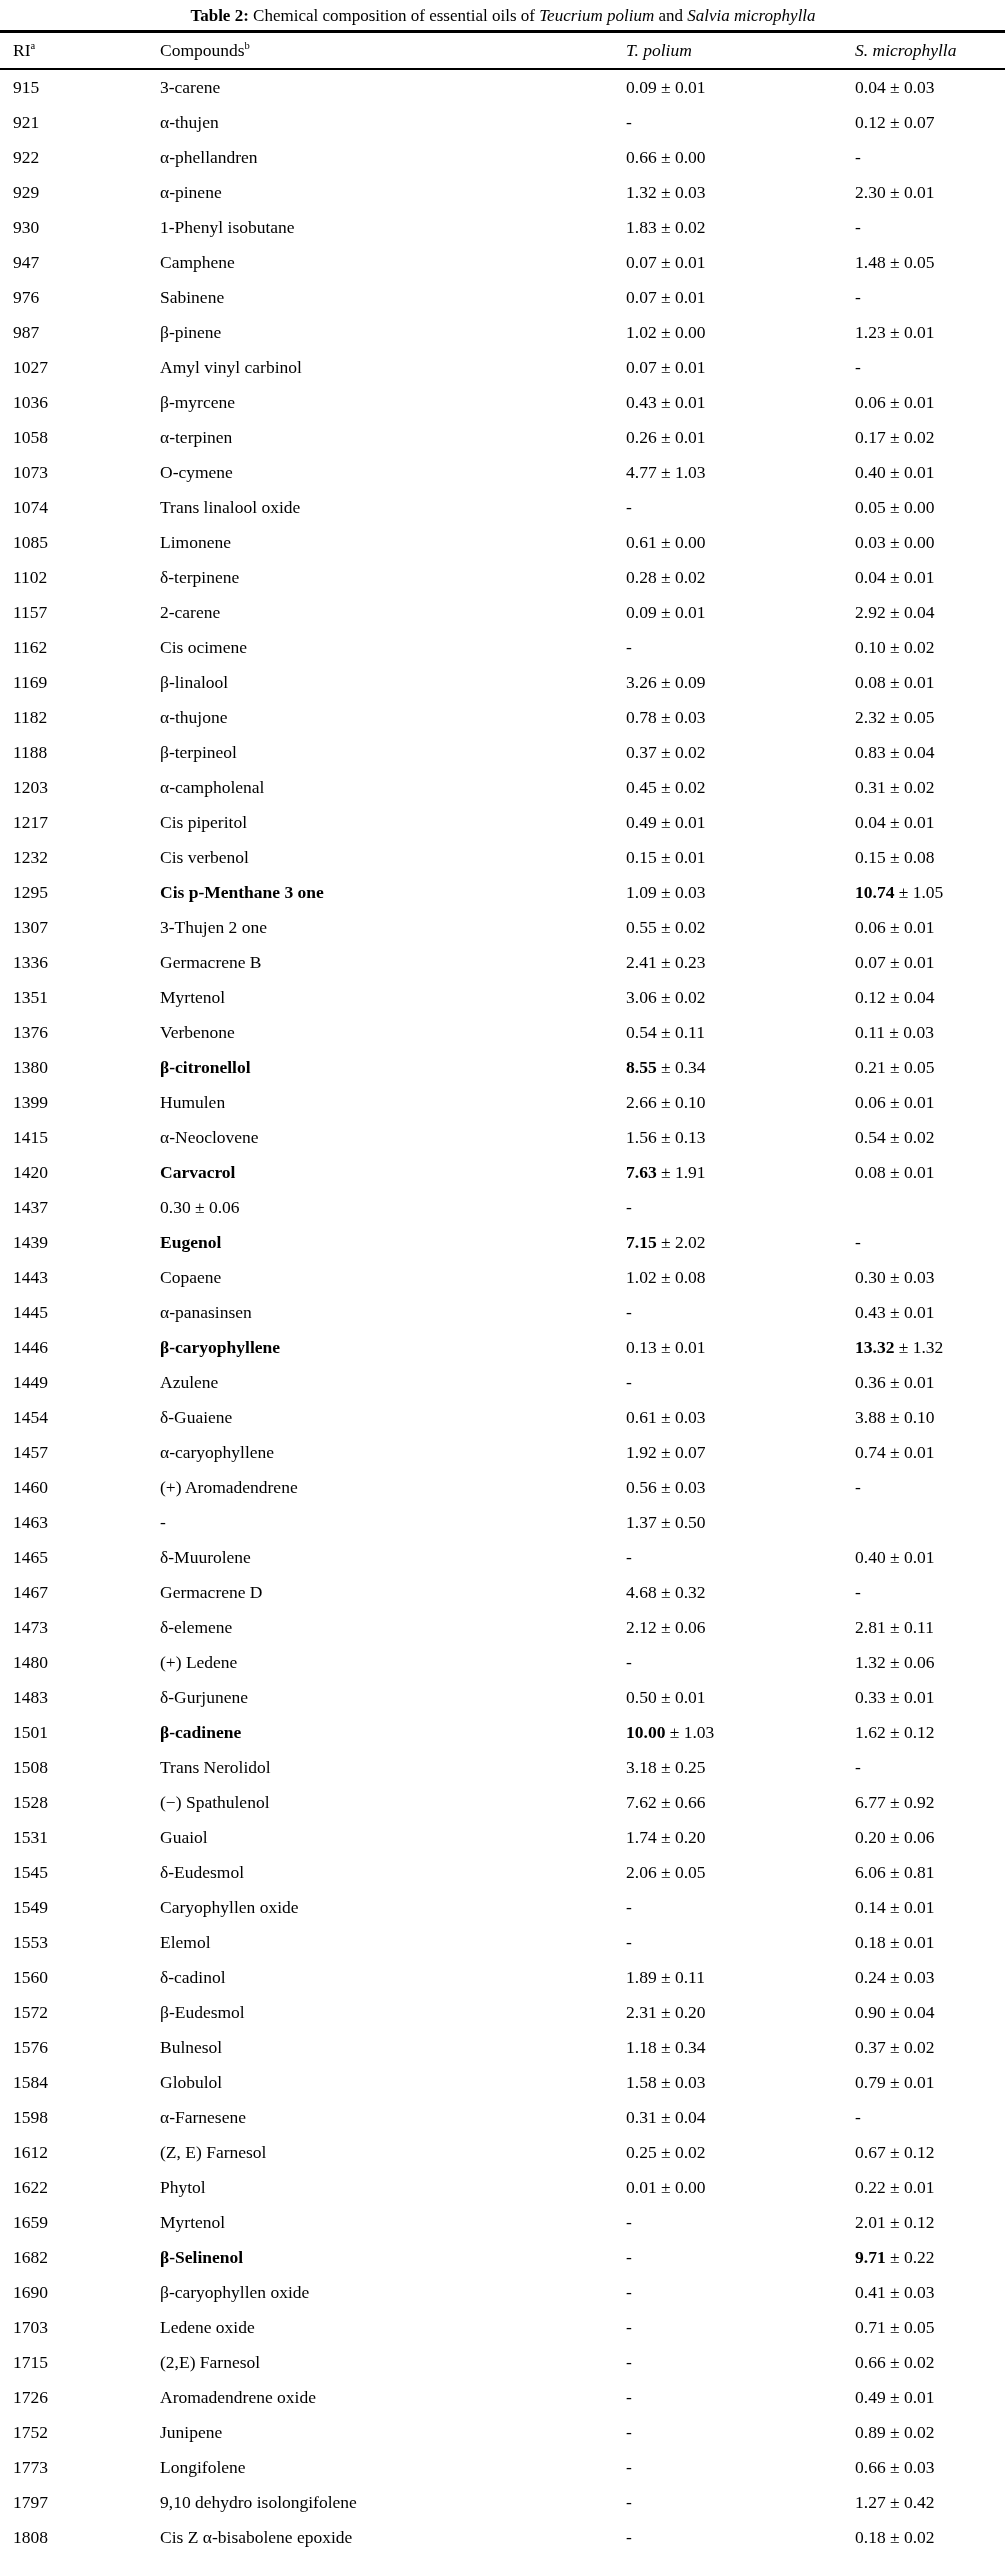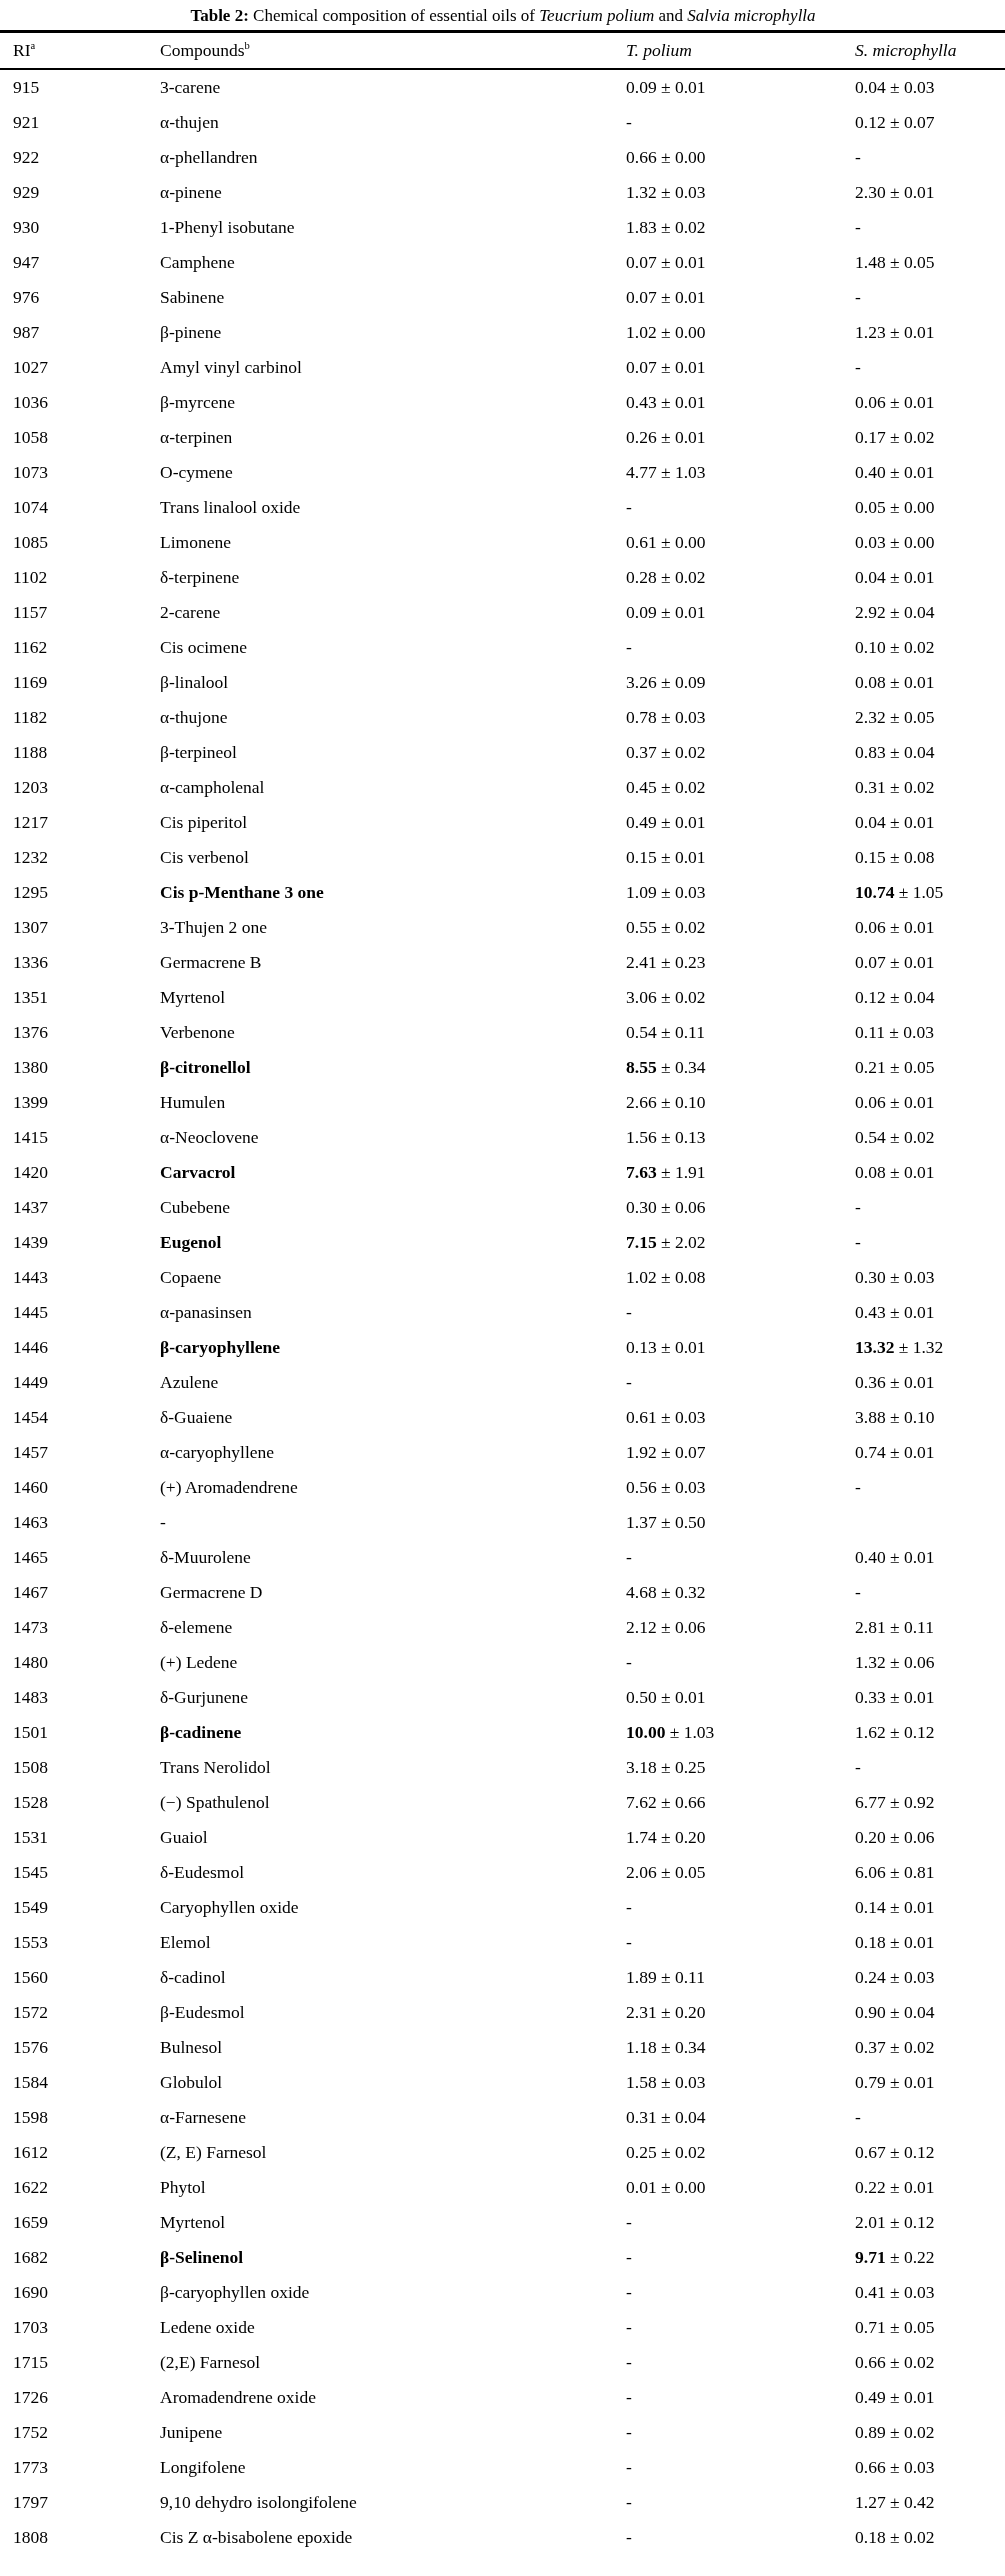--- a/index.html
+++ b/index.html
@@ -221,21 +221,20 @@
         <div class="cell"><span>0.54</span> ± 0.02</div>
       </div>
       <div class="row">
         <div class="cell c1">1420</div>
         <div class="cell b">Carvacrol</div>
         <div class="cell"><span class="b">7.63</span> ± 1.91</div>
         <div class="cell"><span>0.08</span> ± 0.01</div>
       </div>
       <div class="row">
         <div class="cell c1">1437</div>
-        <div class="cell">Cubebene</div>
         <div class="cell"><span>0.30</span> ± 0.06</div>
         <div class="cell">-</div>
       </div>
       <div class="row">
         <div class="cell c1">1439</div>
         <div class="cell b">Eugenol</div>
         <div class="cell"><span class="b">7.15</span> ± 2.02</div>
         <div class="cell">-</div>
       </div>
       <div class="row">

